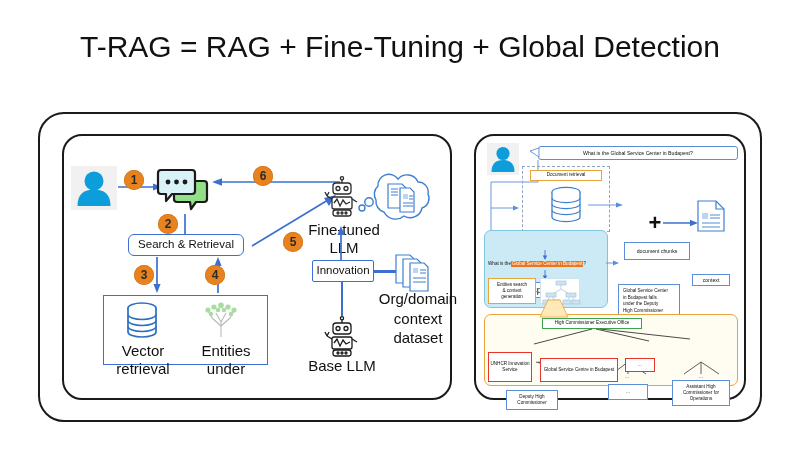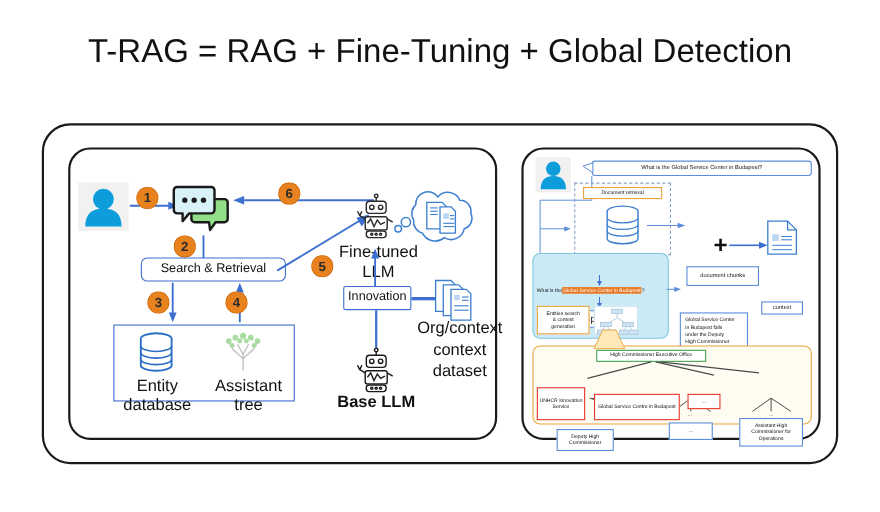--- a/index.html
+++ b/index.html
@@ -77,21 +77,21 @@
 </div>
 
 <div class="abs" style="left:178px;top:214px;width:14px;height:30px;">
   <svg width="14" height="30" viewBox="0 0 14 30">
     <line x1="7" y1="0" x2="7" y2="22" stroke="#3C6FD0" stroke-width="1.7"></line>
     <polygon points="7,30 3.4,21 10.6,21" fill="#3C6FD0"></polygon>
   </svg>
 </div>
 <div class="abs badge" style="left:158px;top:214px;">2</div>
 
-<div class="abs blbox lbl-l" style="left:128px;top:234px;width:132px;height:22px;border-radius:6px;">Search &amp; Retrieval</div>
+<div class="abs blbox lbl-l" style="left:128px;top:234px;width:116px;height:22px;border-radius:6px;">Search &amp; Retrieval</div>
 
 <div class="abs" style="left:150px;top:257px;width:14px;height:36px;">
   <svg width="14" height="36" viewBox="0 0 14 36">
     <line x1="7" y1="0" x2="7" y2="28" stroke="#3C6FD0" stroke-width="1.7"></line>
     <polygon points="7,36 3.4,27 10.6,27" fill="#3C6FD0"></polygon>
   </svg>
 </div>
 <div class="abs badge" style="left:134px;top:265px;">3</div>
 
 <div class="abs" style="left:211px;top:257px;width:14px;height:36px;">
@@ -106,21 +106,21 @@
 
 <div class="abs" style="left:123px;top:302px;width:38px;height:36px;">
   <svg width="38" height="36" viewBox="0 0 38 36">
     <ellipse cx="19" cy="6" rx="14" ry="5" fill="#fff" stroke="#2B6FC4" stroke-width="1.7"></ellipse>
     <path d="M5 6 V30 A14 5 0 0 0 33 30 V6" fill="#fff" stroke="#2B6FC4" stroke-width="1.7"></path>
     <path d="M5 12.5 A14 5 0 0 0 33 12.5" fill="none" stroke="#2B6FC4" stroke-width="1.5"></path>
     <path d="M5 18.5 A14 5 0 0 0 33 18.5" fill="none" stroke="#2B6FC4" stroke-width="1.5"></path>
     <path d="M5 24.5 A14 5 0 0 0 33 24.5" fill="none" stroke="#2B6FC4" stroke-width="1.5"></path>
   </svg>
 </div>
-<div class="abs lbl" style="left:104px;top:342px;width:78px;">Entity database</div>
+<div class="abs lbl" style="left:104px;top:342px;width:78px;">Vector retrieval</div>
 
 <div class="abs" style="left:200px;top:302px;width:42px;height:36px;">
   <svg width="42" height="36" viewBox="0 0 42 36">
     <g stroke="#B9B9B9" stroke-width="1.1" fill="none">
       <path d="M21 35 V20"></path>
       <path d="M21 24 L12 16"></path>
         <path d="M21 24 L30 16"></path>
       <path d="M21 20 L16 11"></path>
         <path d="M21 20 L26 11"></path>
       <path d="M12 16 L8 9"></path>
@@ -132,21 +132,21 @@
       <circle cx="21" cy="3.4" r="2.8"></circle>
         <circle cx="28" cy="5" r="2.6"></circle>
       <circle cx="34" cy="8" r="2.6"></circle>
         <circle cx="11" cy="12" r="2.2"></circle>
       <circle cx="31" cy="12" r="2.2"></circle>
         <circle cx="18" cy="8" r="2.2"></circle>
       <circle cx="24" cy="8" r="2.2"></circle>
     </g>
   </svg>
 </div>
-<div class="abs lbl" style="left:190px;top:342px;width:72px;">Assistant tree</div>
+<div class="abs lbl" style="left:190px;top:342px;width:72px;">Entities under</div>
 
 <div class="abs" style="left:252px;top:192px;width:86px;height:56px;">
   <svg width="86" height="56" viewBox="0 0 86 56">
     <line x1="0" y1="54" x2="76" y2="8" stroke="#3C6FD0" stroke-width="1.7"></line>
     <polygon points="84,3 72,6 77,14" fill="#3C6FD0"></polygon>
   </svg>
 </div>
 <div class="abs badge" style="left:283px;top:232px;">5</div>
 
 <div class="abs" style="left:212px;top:175px;width:128px;height:14px;">
@@ -227,21 +227,21 @@
     <g stroke="#3C7FD0" stroke-width="1" fill="none">
       <rect x="21" y="15" width="5" height="5" fill="#BBD6F2" stroke="none"></rect>
       <line x1="28" y1="17" x2="34" y2="17"></line>
         <line x1="28" y1="20" x2="34" y2="20"></line>
       <line x1="21" y1="25" x2="34" y2="25"></line>
         <line x1="21" y1="29" x2="34" y2="29"></line>
     </g>
   </svg>
 </div>
 <div class="abs lbl" style="left:370px;top:289px;width:96px;line-height:1.3;">
-  <div>Org/context</div>
+  <div>Org/domain</div>
   <div>context dataset</div>
 </div>
 
 <div class="abs" style="left:324px;top:316px;width:36px;height:42px;">
   <svg width="36" height="42" viewBox="0 0 36 42">
     <g stroke="#1a1a1a" stroke-width="1.3" fill="#fff">
       <line x1="18" y1="3" x2="18" y2="7"></line>
         <circle cx="18" cy="2.2" r="1.6"></circle>
       <rect x="9" y="7" width="18" height="11" rx="3"></rect>
       <circle cx="14" cy="12.5" r="2"></circle>
@@ -250,21 +250,21 @@
       <path d="M10 27 L13 23 L16 30 L19 24 L22 28 L26 26" fill="none"></path>
       <rect x="9" y="34" width="18" height="6" rx="2.5"></rect>
       <circle cx="14" cy="37" r="1"></circle>
         <circle cx="18" cy="37" r="1"></circle>
         <circle cx="22" cy="37" r="1"></circle>
       <path d="M8 23 L3 20 M3 20 L1 16 M3 20 L5 16" fill="none"></path>
       <path d="M28 23 L33 26" fill="none"></path>
     </g>
   </svg>
 </div>
-<div class="abs lbl" style="left:303px;top:357px;width:78px;font-weight:bold;">Base LLM</div>
+<div class="abs lbl" style="left:303px;top:357px;width:78px;">Base LLM</div>
 
 <div class="abs userbg" style="left:487px;top:143px;width:32px;height:32px;">
   <svg width="32" height="32" viewBox="0 0 32 32">
     <circle cx="16" cy="10.5" r="6.6" fill="#0D9DDB"></circle>
     <path d="M4.5 29 C4.5 20.5 9 17 16 17 C23 17 27.5 20.5 27.5 29 Z" fill="#0D9DDB"></path>
   </svg>
 </div>
 
 <div class="abs bubble tiny2" style="left:538px;top:146px;width:200px;height:14px;">What is the Global Service Center in Budapest?</div>
 <div class="abs" style="left:530px;top:148px;width:10px;height:10px;">

